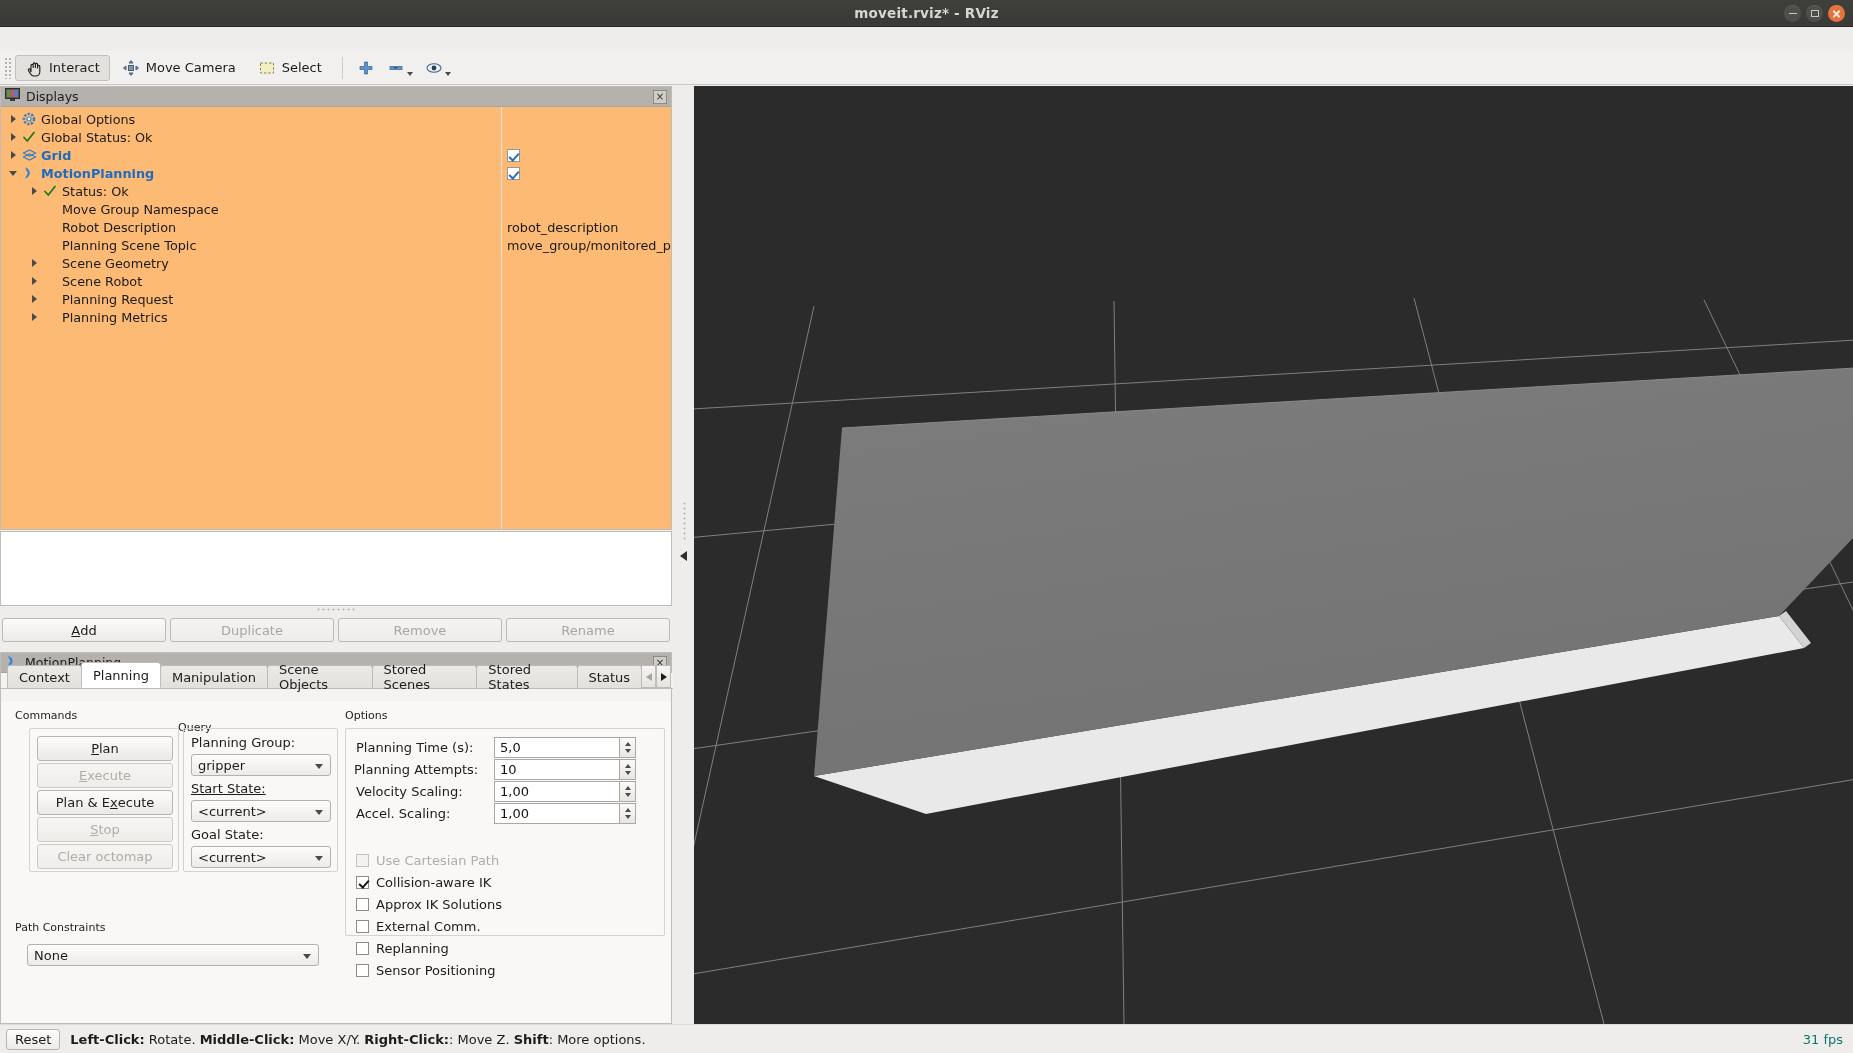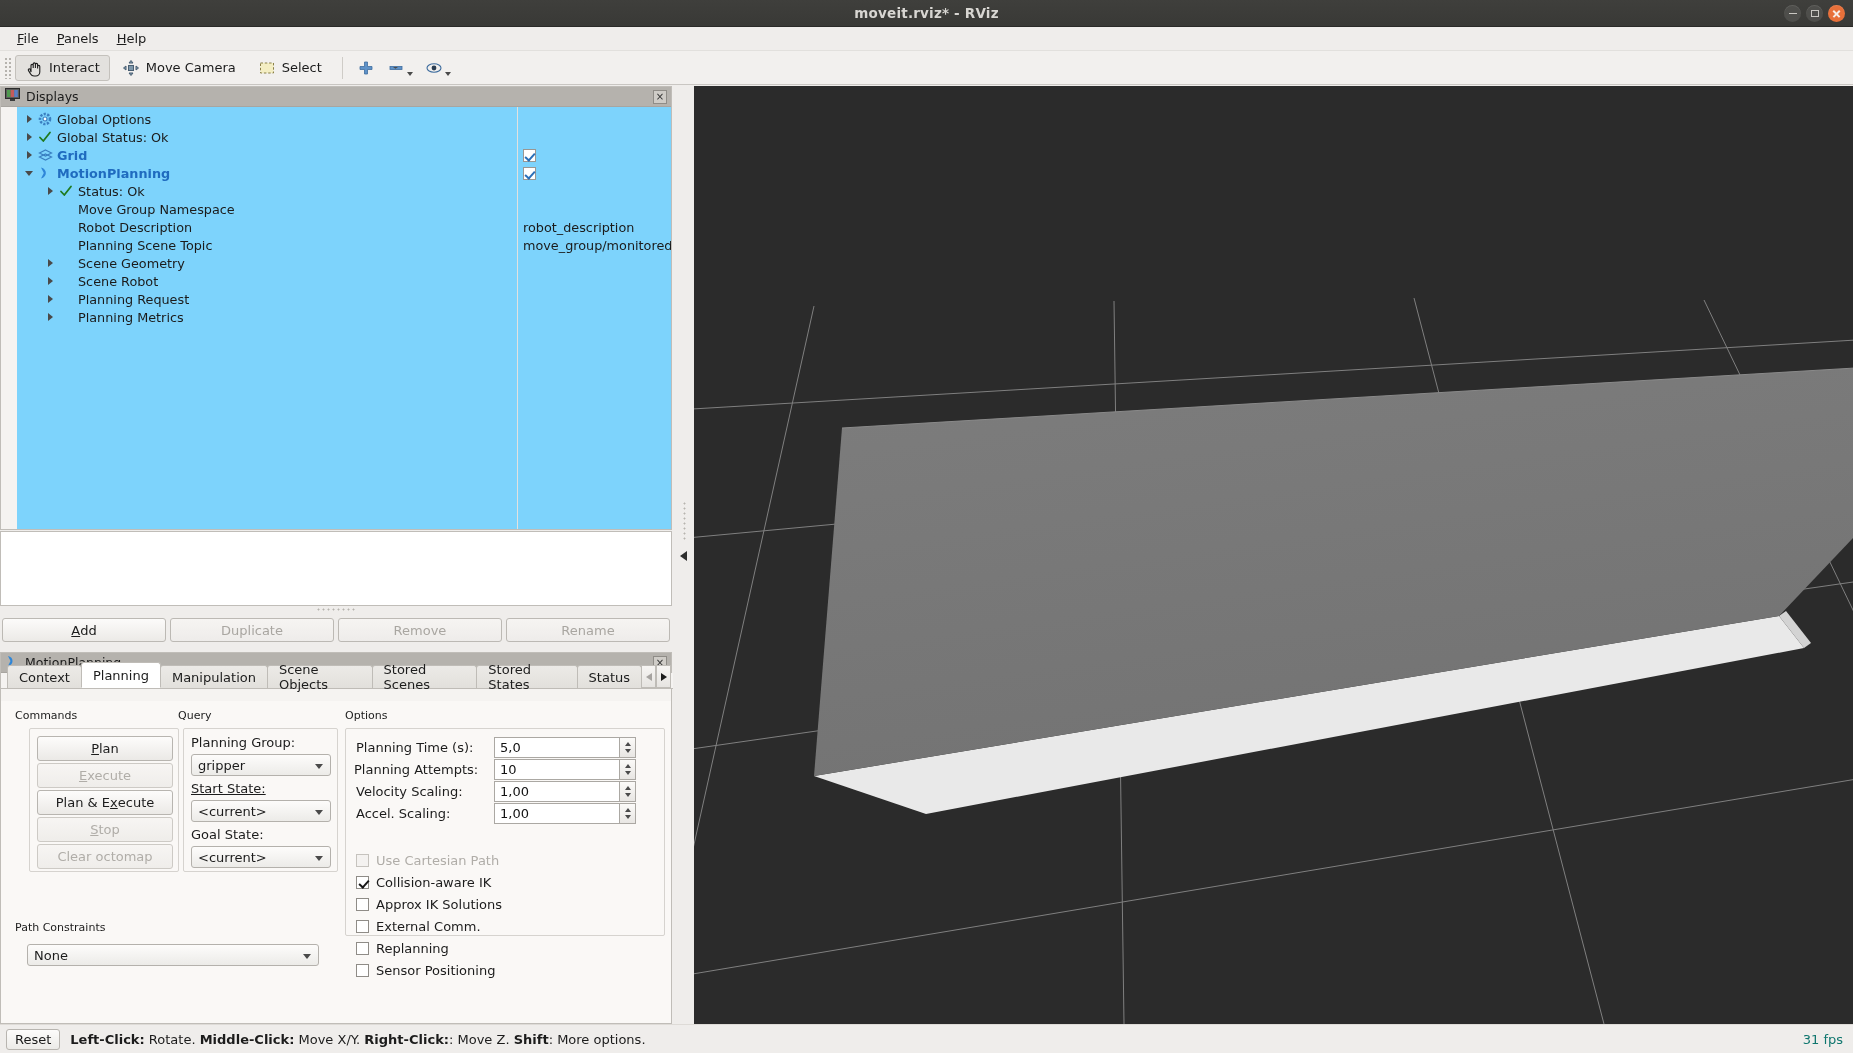--- a/index.html
+++ b/index.html
@@ -90,21 +90,21 @@
   .dock-close {
     margin-left: auto; width: 14px; height: 14px;
     border: 1px solid #8f8c87; background: #cfccc7;
     display: flex; align-items: center; justify-content: center;
     font-size: 10px; line-height: 1; color: #333; cursor: default;
   }
 
   #displays-dock { left: 0; top: 86px; width: 672px; height: 444px; }
   .tree {
     position: absolute; left: 0; top: 20px; right: 0; bottom: 0;
-    background: #7dd3fc; overflow: hidden; margin-left: 16px;
+    background: #fdba74; overflow: hidden;
   }
   .tree-col-sep {
     position: absolute; left: 500px; top: 0; bottom: 0; width: 1px;
     background: #e3e1de;
   }
   .trow {
     position: relative; height: 18px; display: flex; align-items: center;
     font-size: 12.8px; white-space: nowrap;
   }
   .tarrow {
@@ -305,25 +305,20 @@
       <div class="winbtn max">
           <i></i>
         </div>
       <div class="winbtn close">
           <i class="a"></i>
           <i class="b"></i>
         </div>
     </div>
   </div>
 
-  <div class="menubar">
-    <div class="menuitem"><u>F</u><span>ile</span></div>
-    <div class="menuitem"><u>P</u><span>anels</span></div>
-    <div class="menuitem"><u>H</u><span>elp</span></div>
-  </div>
 
   <div class="toolbar">
     <div class="grip"></div>
 
     <div class="tbtn active">
       <span class="tbicon">
         <svg width="18" height="18" viewBox="0 0 18 18">
           <path d="M6 13 L6 6.5 a1.1 1.1 0 0 1 2.2 0 L8.2 9 L8.2 5 a1.1 1.1 0 0 1 2.2 0 L10.4 9 L10.4 5.5 a1.1 1.1 0 0 1 2.2 0 L12.6 9.5 L12.6 7.5 a1.1 1.1 0 0 1 2.2 0 L14.8 13 a4 4 0 0 1 -4 4 L9 17 a4 4 0 0 1 -3.4 -2 L3.4 11.4 a1.1 1.1 0 0 1 1.8 -1.2 Z" fill="none" stroke="#1c1c1c" stroke-width="1.1"></path>
         </svg>
       </span>
@@ -578,21 +573,21 @@
             <span class="ul">x</span>
             <span>ecute</span>
           </div>
         <div class="pbtn disabled" style="position:absolute;left:7px;top:88px;width:136px;">
             <span class="ul">S</span>
             <span>top</span>
           </div>
         <div class="pbtn disabled" style="position:absolute;left:7px;top:115px;width:136px;">Clear octomap</div>
       </div>
 
-      <div style="position:absolute;left:177px;top:8px;" class="grouplabel">Query</div>
+      <div style="position:absolute;left:177px;top:20px;" class="grouplabel">Query</div>
       <div class="groupbox" style="position:absolute;left:182px;top:27px;width:155px;height:144px;">
         <div class="fieldlabel" style="position:absolute;left:7px;top:6px;">Planning Group:</div>
         <div class="combo" style="position:absolute;left:7px;top:25px;width:140px;">
           <span>gripper</span>
           <span class="carat"></span>
         </div>
         <div class="fieldlabel" style="position:absolute;left:7px;top:52px;text-decoration:underline;">Start State:</div>
         <div class="combo" style="position:absolute;left:7px;top:71px;width:140px;">
           <span>&lt;current&gt;</span>
           <span class="carat"></span>

